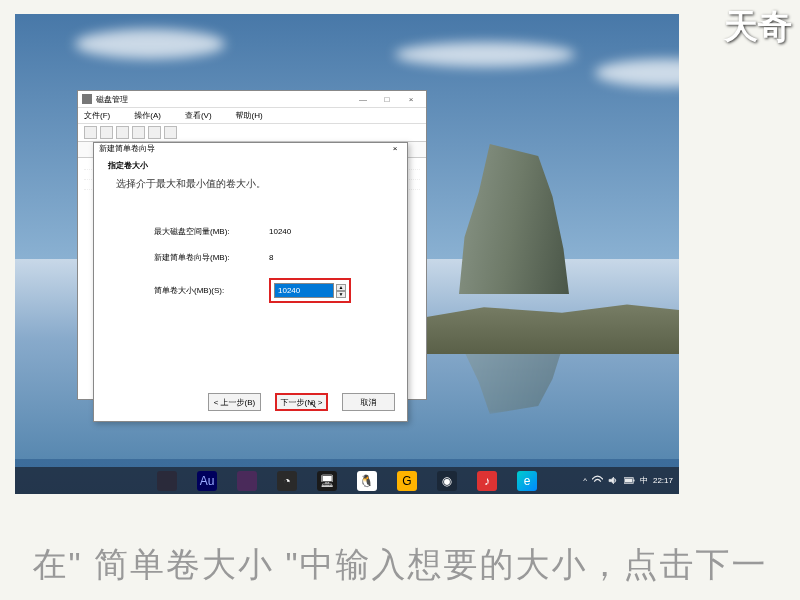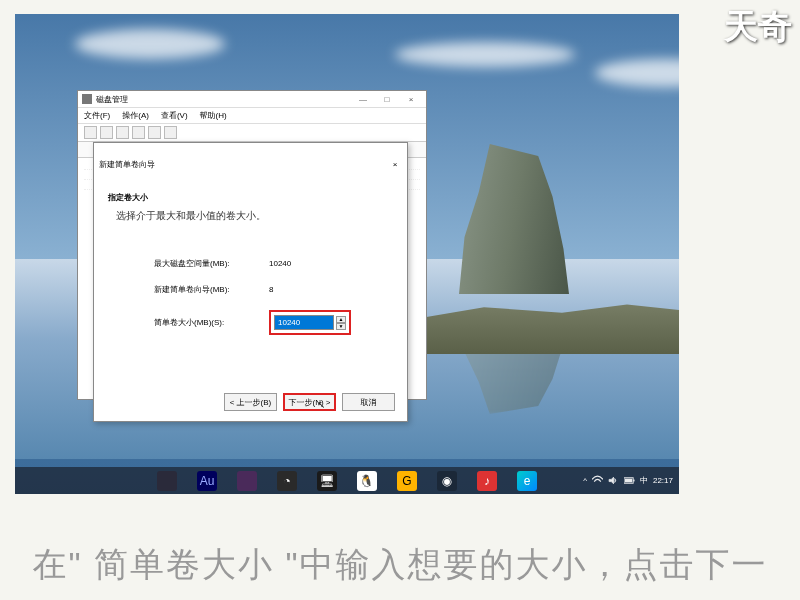--- a/index.html
+++ b/index.html
@@ -33,45 +33,45 @@
 }
 
 .watermark { position: absolute; top: 0; right: 0; color: #fff; font-size: 34px; font-weight: bold; text-shadow: 1px 1px 3px rgba(0,0,0,0.8); padding: 4px 8px; }
 
 .dm-window { position: absolute; left: 62px; top: 76px; width: 350px; height: 310px; background: #fff; border: 1px solid #888; font-size: 8px; }
 .dm-title { display: flex; align-items: center; padding: 2px 4px; border-bottom: 1px solid #ddd; }
 .dm-title-icon { width: 10px; height: 10px; background: #777; margin-right: 4px; }
 .dm-title-text { flex: 1; }
 .dm-ctrls { display: flex; gap: 2px; margin-left: auto; }
 .dm-ctrl { width: 22px; height: 12px; display: flex; align-items: center; justify-content: center; color: #555; cursor: default; }
-.dm-menu { display: flex; gap: 12px; padding: 2px 6px; border-bottom: 1px solid #ddd; }
+.dm-menu { display: flex; gap: 24px; padding: 2px 6px; border-bottom: 1px solid #ddd; }
 .dm-tb { display: flex; gap: 3px; padding: 2px 6px; border-bottom: 1px solid #ccc; }
 .dm-tb-btn { width: 13px; height: 13px; border: 1px solid #bbb; background: #f0f0f0; }
 .dm-header { display: flex; padding: 2px 0 2px 20px; border-bottom: 1px solid #ccc; background: #fafafa; }
 .dm-hcol { border-right: 1px solid #ddd; padding: 0 4px; min-width: 30px; }
 .dm-rows { padding: 2px 6px; }
 .dm-row { height: 10px; border-bottom: 1px dotted #eee; }
 
 .wiz-window { position: absolute; left: 78px; top: 128px; width: 315px; height: 280px; background: #fff; border: 1px solid #888; font-size: 8px; box-shadow: 2px 2px 6px rgba(0,0,0,0.25); }
-.wiz-top { display: flex; padding: 16px 5px; align-items: center; }
+.wiz-top { display: flex; padding: 0 5px; align-items: center; }
 .wiz-top-title { flex: 1; }
 .wiz-close { width: 14px; text-align: center; cursor: default; }
 .wiz-head { padding: 6px 14px 10px; }
 .wiz-head-title { font-weight: bold; margin-bottom: 6px; }
 .wiz-head-sub { font-size: 10px; padding-left: 8px; color: #333; }
 .wiz-body { padding: 25px 0 0 60px; }
 .wiz-field { display: flex; align-items: center; margin-bottom: 15px; font-size: 8px; }
 .wiz-label { width: 115px; }
 .wiz-val { }
 .wiz-input-wrap { border: 2px solid #d22; padding: 3px; display: flex; align-items: center; }
 .wiz-input { width: 60px; height: 15px; border: 1px solid #888; padding: 1px 3px; font-size: 8px; background: #fff; color: #000; }
 .wiz-input.sel { background: #0078d7; color: #fff; }
 .wiz-spin { display: flex; flex-direction: column; margin-left: 2px; }
 .wiz-spin-btn { width: 10px; height: 7px; border: 1px solid #999; background: #eee; font-size: 5px; line-height: 5px; text-align: center; }
-.wiz-footer { position: absolute; bottom: 10px; right: 12px; display: flex; gap: 6px; }
+.wiz-footer { position: absolute; bottom: 10px; right: 12px; display: flex; gap: 14px; }
 .wiz-btn { min-width: 53px; height: 18px; border: 1px solid #999; background: #f3f3f3; font-size: 8px; display: flex; align-items: center; justify-content: center; cursor: default; }
 .wiz-btn.hi { border: 2px solid #d22; position: relative; }
 .cursor { position: absolute; left: 32px; top: 4px; font-size: 10px; color: #000; text-shadow: 0 0 1px #fff; pointer-events: none; }
 
 .taskbar { position: absolute; bottom: 0; left: 0; right: 0; height: 27px; background: rgba(30,40,55,0.78); display: flex; align-items: center; justify-content: center; }
 .tb-icons { display: flex; gap: 20px; align-items: center; }
 .tb-icon { width: 20px; height: 20px; border-radius: 3px; display: flex; align-items: center; justify-content: center; font-size: 12px; color: #fff; }
 .tb-tray { position: absolute; right: 6px; display: flex; align-items: center; gap: 5px; color: #fff; font-size: 8px; }
 .tray-ic { width: 11px; height: 11px; opacity: 0.9; }
 

